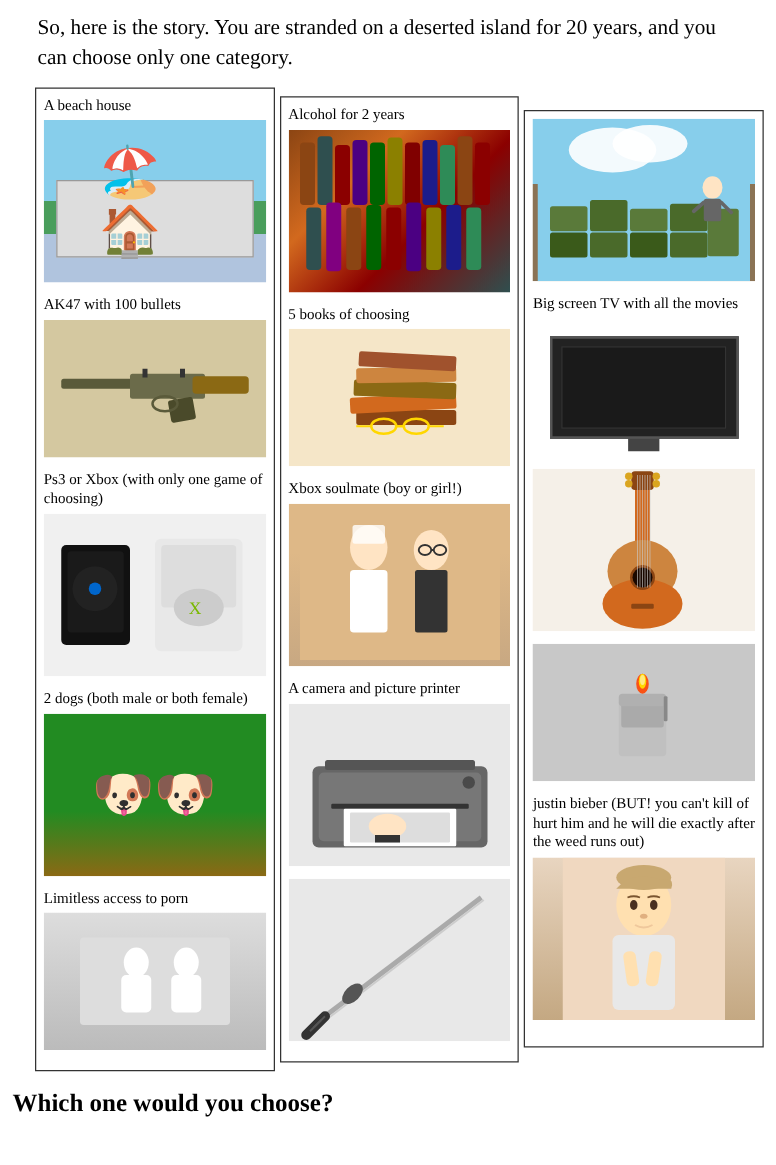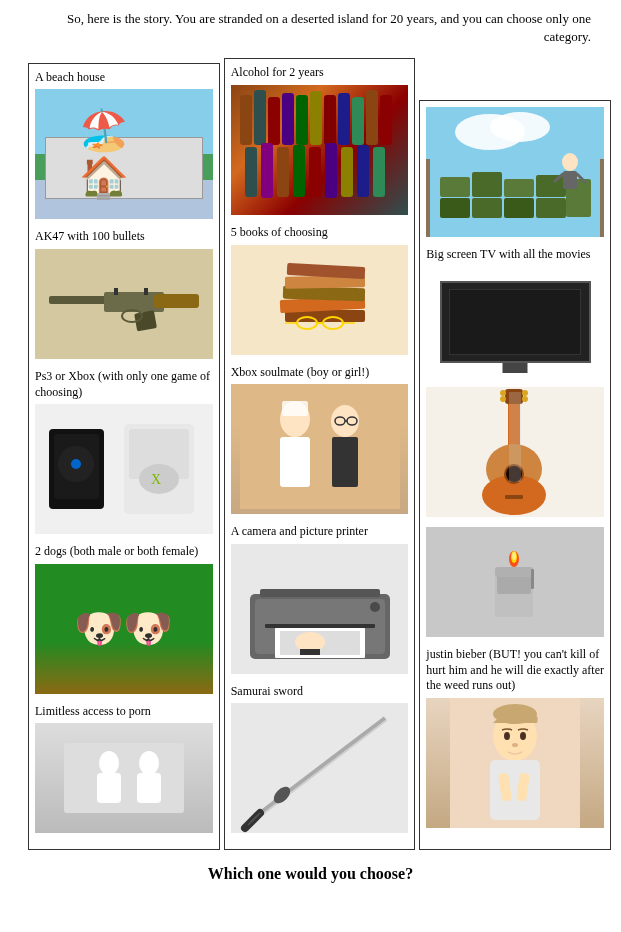--- a/index.html
+++ b/index.html
@@ -4,30 +4,30 @@
   <style>
     * { box-sizing: border-box; margin: 0; padding: 0; }
     body {
       font-family: 'Comic Sans MS', 'Chalkboard SE', cursive;
       background: #fff;
       width: 621px;
       min-height: 932px;
       padding: 10px;
     }
     .header-text {
-      text-align: right;
-      font-size: 13px;
+      text-align: left;
+      font-size: 17px;
       margin-bottom: 12px;
       padding: 0 20px;
       line-height: 1.4;
     }
     .columns {
       display: flex;
       gap: 4px;
-      align-items: flex-end;
+      align-items: center;
       padding-left: 18px;
     }
     .column {
       border: 1px solid #333;
       padding: 6px;
       flex: 1;
       min-height: 750px;
     }
     .item {
       margin-bottom: 10px;
@@ -190,22 +190,21 @@
       background: linear-gradient(180deg, #ddd 0%, #bbb 100%);
       width: 100%;
       height: 100%;
       display: flex;
       align-items: center;
       justify-content: center;
       font-size: 30px;
     }
 
     .footer-text {
-      text-align: center;
-      font-size: 16px;
+      font-size: 20px;
       font-weight: bold;
       margin-top: 15px;
       font-family: 'Comic Sans MS', cursive;
     }
 
     
     .tv-wrapper {
       background: #fff;
       width: 100%;
       height: 100%;
@@ -424,21 +423,20 @@
 
             <circle cx="135" cy="58" r="5" fill="#4a4a4a"></circle>
 
             <rect x="20" y="40" width="120" height="8" fill="#555" rx="2"></rect>
           </svg>
         </div>
       </div>
     </div>
 
     <div class="item">
-      <div class="item-label">Samurai sword</div>
       <div class="item-image large">
         <div style="background:#e8e8e8; width:100%; height:100%; display:flex; align-items:center; justify-content:center;">
           <svg width="160" height="130" viewBox="0 0 160 130">
 
             <line x1="20" y1="110" x2="145" y2="15" stroke="#aaa" stroke-width="4"></line>
             <line x1="22" y1="112" x2="147" y2="17" stroke="#ccc" stroke-width="1.5"></line>
 
             <ellipse cx="42" cy="92" rx="10" ry="6" fill="#555" transform="rotate(-45, 42, 92)"></ellipse>
 
             <line x1="20" y1="110" x2="5" y2="125" stroke="#333" stroke-width="8" stroke-linecap="round"></line>

